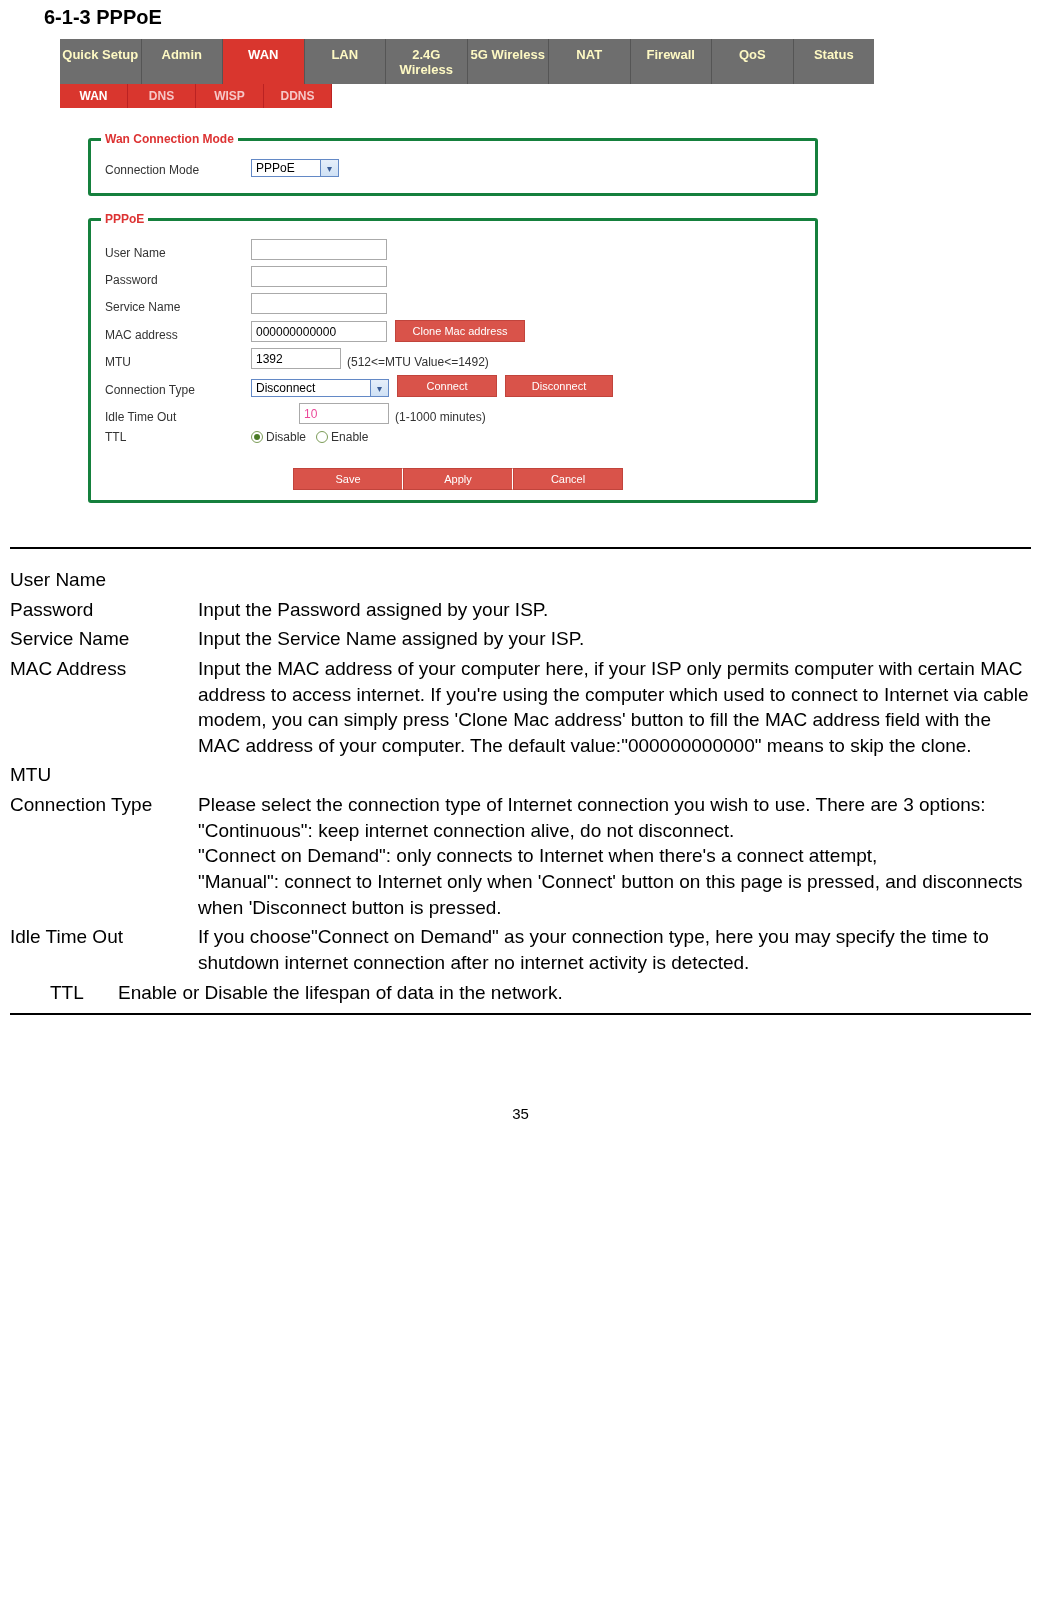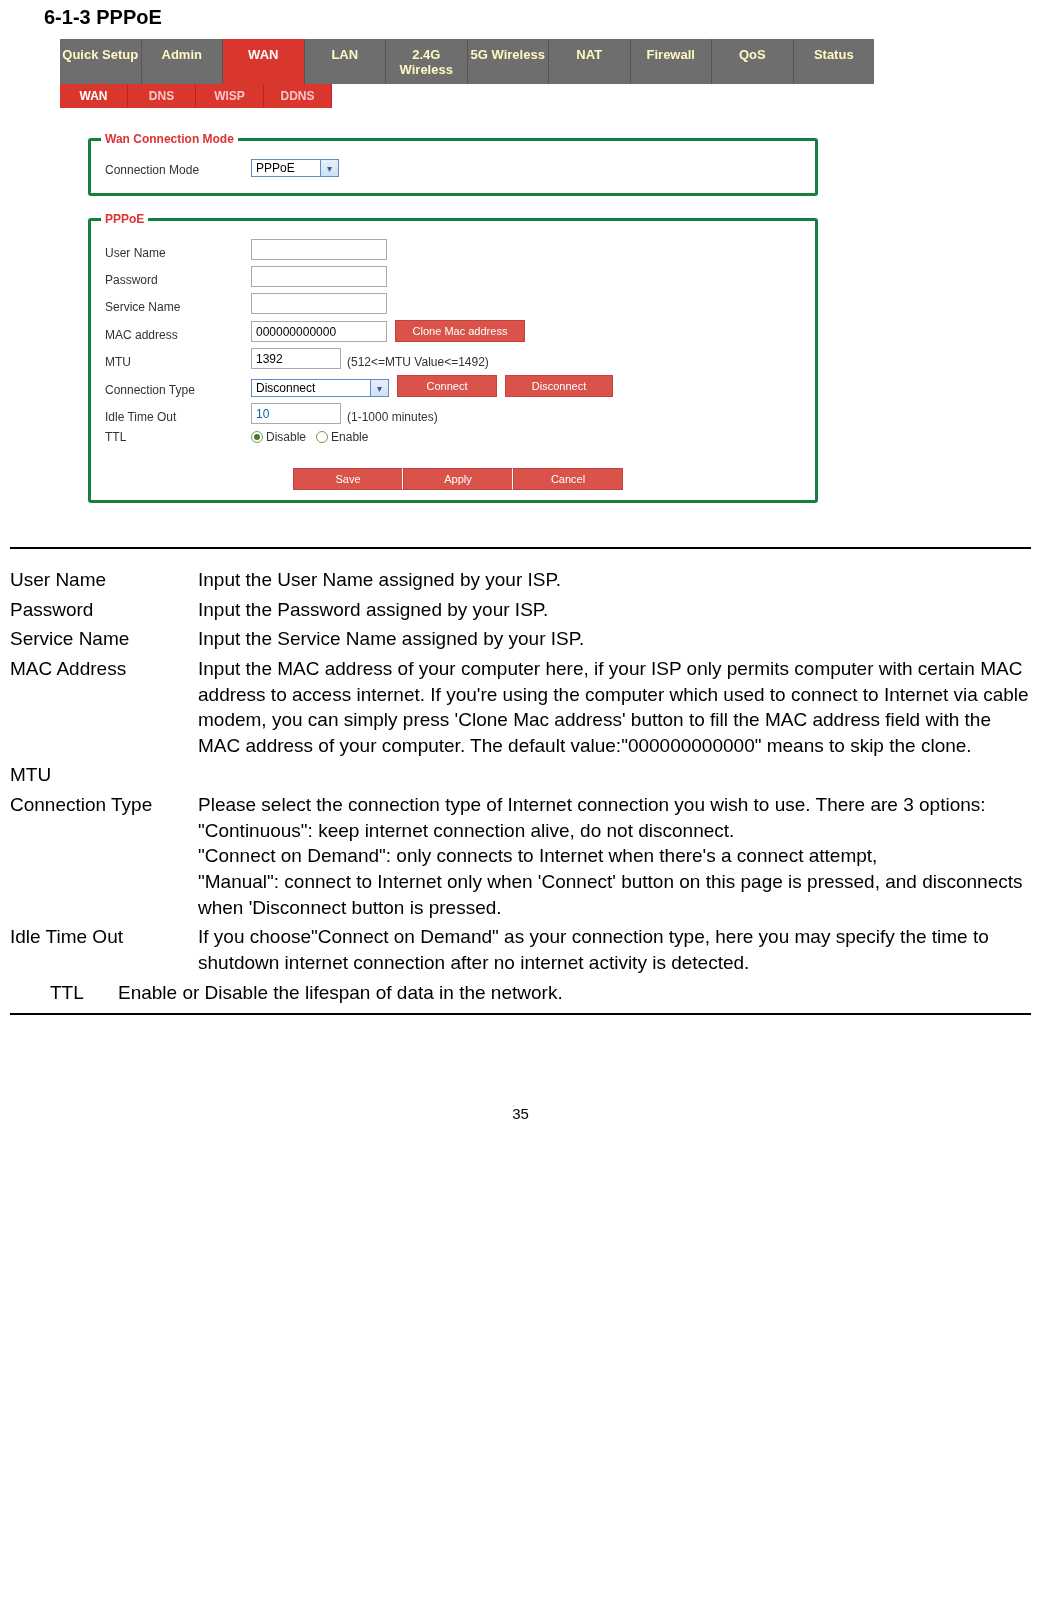--- a/index.html
+++ b/index.html
@@ -94,21 +94,21 @@
     width: 146px;
     color: #333;
   }
   .text-input {
     border: 1px solid #aaa;
     height: 21px;
     font-size: 12px;
     padding: 0 4px;
     background: #fff;
   }
-  .text-input.disabled { color: #0369a1; background: #fff; }
+  .text-input.disabled { color: #ec4899; background: #fff; margin-left: 48px; }
   .select-wrap {
     display: inline-flex;
     align-items: stretch;
   }
   .select-box {
     border: 1px solid #6389c6;
     background: #fff;
     font-size: 12px;
     padding: 1px 4px;
     min-width: 70px;
@@ -298,21 +298,20 @@
         </div>
       </div>
     </div>
   </div>
 
   <hr class="thick">
 
   <div class="desc-block" id="desc-block">
       <div class="desc-row">
         <div class="desc-term">User Name</div>
-        <div class="desc-def" style="white-space: pre-line;">Input the User Name assigned by your ISP.</div>
       </div>
       <div class="desc-row">
         <div class="desc-term">Password</div>
         <div class="desc-def" style="white-space: pre-line;">Input the Password assigned by your ISP.</div>
       </div>
       <div class="desc-row">
         <div class="desc-term">Service Name</div>
         <div class="desc-def" style="white-space: pre-line;">Input the Service Name assigned by your ISP.</div>
       </div>
       <div class="desc-row">

